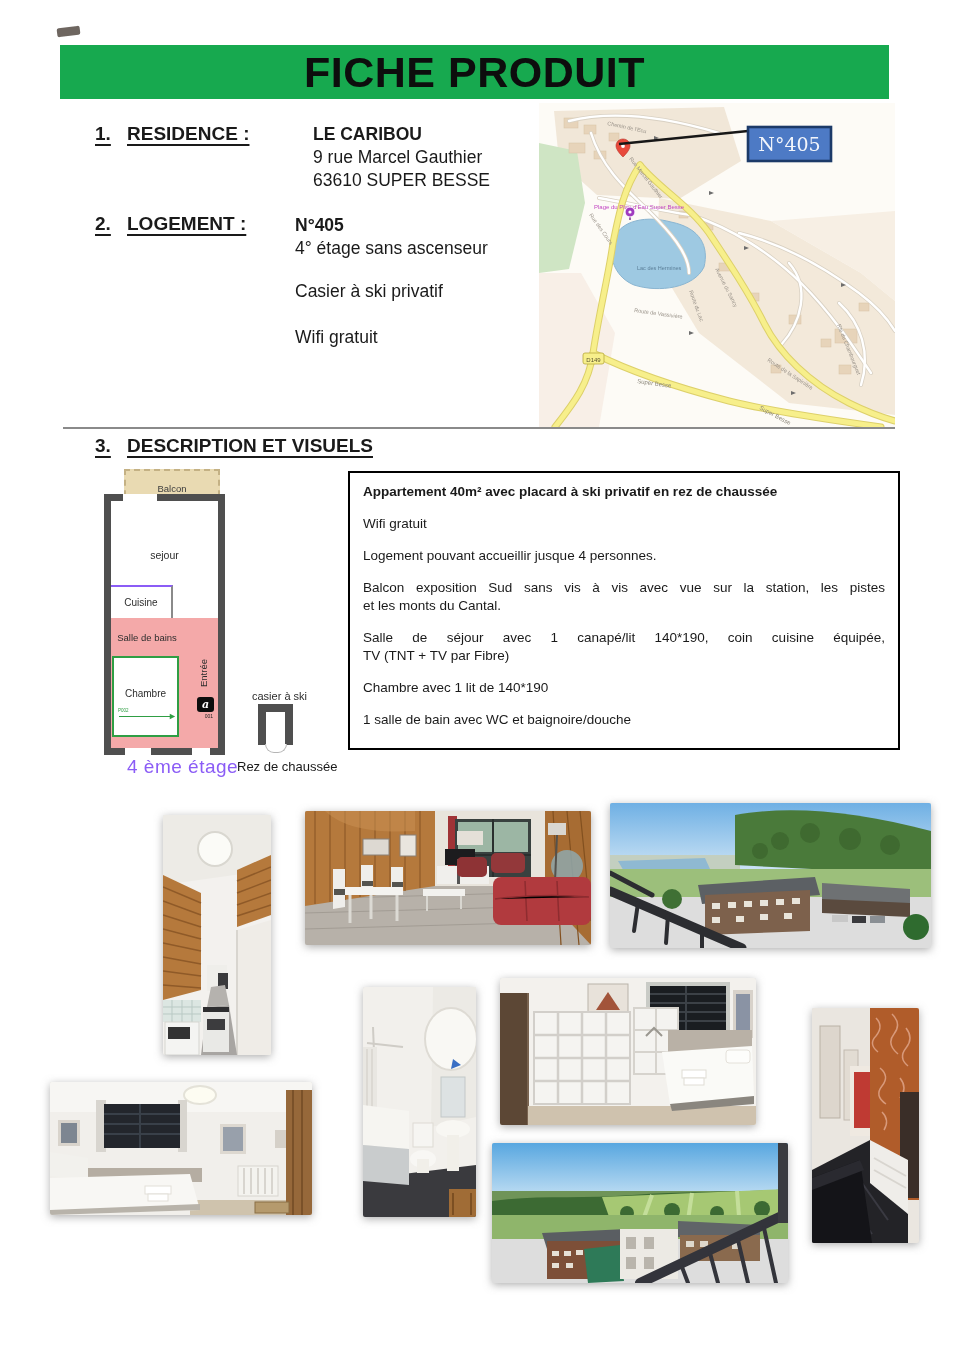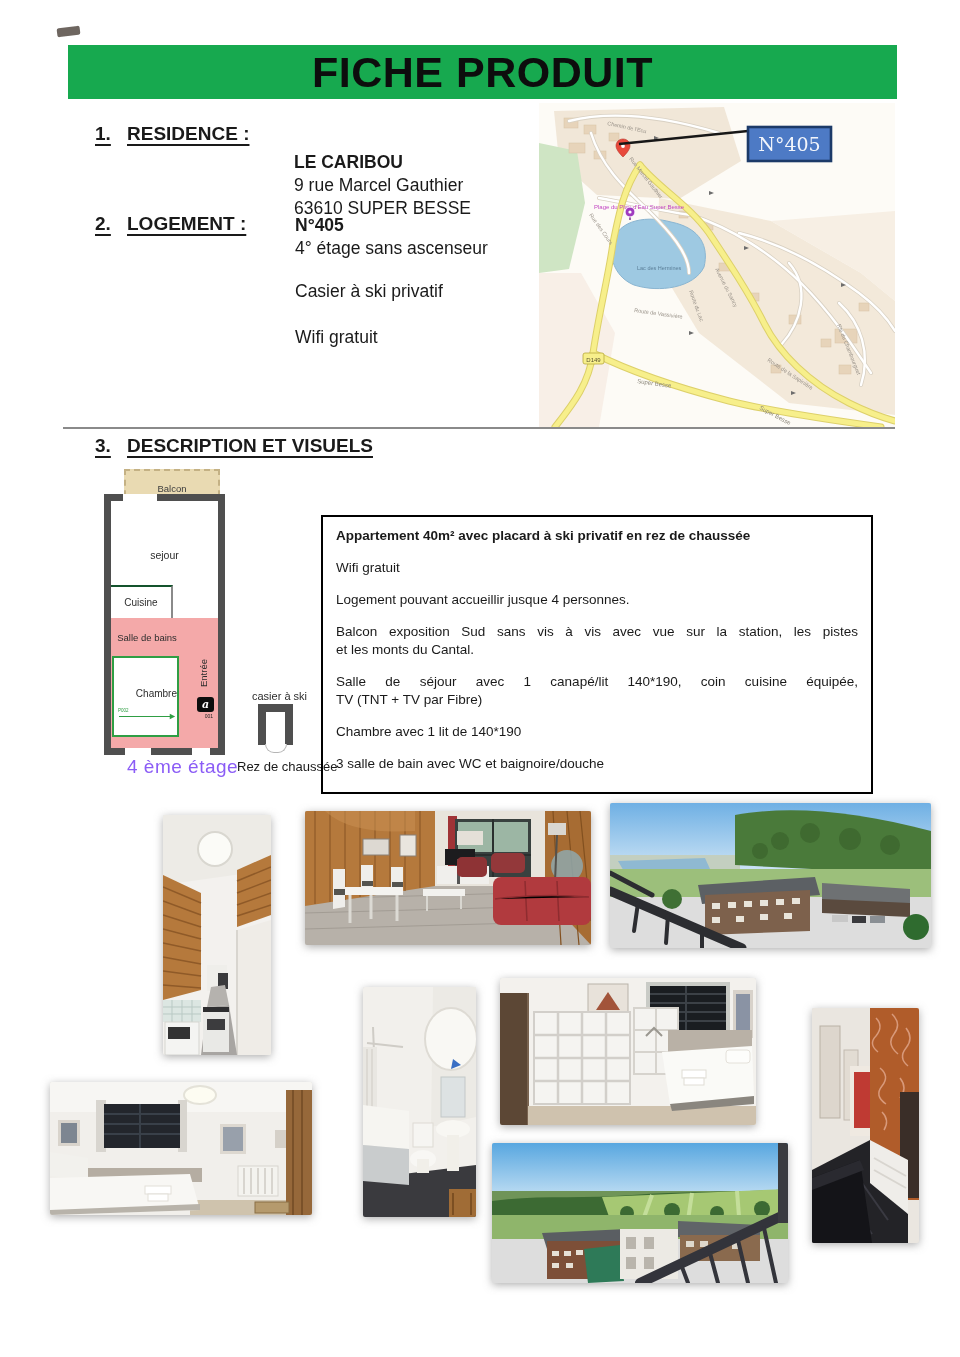--- a/index.html
+++ b/index.html
@@ -6,53 +6,53 @@
   body{
     width:960px;height:1357px;position:relative;background:#ffffff;
     font-family:"Liberation Sans", sans-serif;color:#1a1a1a;overflow:hidden;
   }
   .abs{position:absolute;}
 
   
   .artifact{left:57px;top:27px;width:23px;height:9px;background:#4a4038;border-radius:2px;opacity:.8;transform:rotate(-7deg);}
 
   
-  .banner{left:68px;top:45px;width:829px;height:54px;background:#17a94f;
+  .banner{left:60px;top:45px;width:829px;height:54px;background:#17a94f;
     display:flex;align-items:center;justify-content:center;}
   .banner-title{font-size:43px;font-weight:bold;color:#0d0d0d;letter-spacing:.5px;}
 
   
   .sec-num,.sec-label{font-size:19px;font-weight:bold;text-decoration:underline;text-decoration-thickness:2px;text-underline-offset:4px;}
   .val{font-size:17.5px;line-height:23px;}
 
   
   .divider{left:63px;top:427px;width:832px;height:2px;background:#8a8a8a;}
 
   
-  .descbox{left:321px;top:471px;width:552px;height:279px;border:2px solid #000;box-sizing:border-box;
-    padding:10px 13px;font-size:13.5px;line-height:18px;margin-top:44px;}
+  .descbox{left:348px;top:471px;width:552px;height:279px;border:2px solid #000;box-sizing:border-box;
+    padding:10px 13px;font-size:13.5px;line-height:18px;}
   .descbox p{margin:0 0 14px 0;}
   .descbox .t{font-weight:bold;}
   .jline{display:block;text-align:justify;text-align-last:justify;}
 
   
   .balcon{left:124px;top:469px;width:96px;height:38px;background:#e9dab2;border:2px dashed #c4b184;box-sizing:border-box;
     display:flex;align-items:center;justify-content:center;font-size:9.5px;color:#3c3c3c;}
   .plan{left:104px;top:494px;width:121px;height:261px;border:7px solid #4f4f4f;background:#fff;box-sizing:border-box;}
   .plan *{position:absolute;}
   .gap-top{left:12px;top:-7px;width:34px;height:7px;background:#fff;}
   .gap-bot1{left:14px;bottom:-7px;width:26px;height:7px;background:#fff;}
   .gap-bot2{right:8px;bottom:-7px;width:18px;height:7px;background:#fff;}
   .sejour-label{left:0;top:48px;width:100%;text-align:center;font-size:10.5px;color:#2d2d2d;}
   .pinkzone{left:0;top:117px;right:0;bottom:0;background:#f4a9a9;}
-  .cuisine{left:0;top:84px;width:62px;height:33px;background:#fff;border-top:2px solid #14532d;border-right:2px solid #8a8a8a;box-sizing:border-box;
+  .cuisine{left:0;top:84px;width:62px;height:33px;background:#fff;border-top:2px solid #8b5cf6;border-right:2px solid #8a8a8a;box-sizing:border-box;
     display:flex;align-items:center;justify-content:center;font-size:10px;color:#2d2d2d;}
   .bains-label{left:0;top:131px;width:72px;text-align:center;font-size:9.5px;color:#2d2d2d;}
   .chambre{left:1px;top:155px;width:67px;height:81px;background:#fff;border:2.5px solid #2f9e44;box-sizing:border-box;}
-  .chambre-label{left:0;top:30px;width:100%;text-align:right;font-size:10px;color:#2d2d2d;}
+  .chambre-label{left:0;top:30px;width:100%;text-align:center;font-size:10px;color:#2d2d2d;}
   .p002-line{left:5px;top:58px;width:52px;border-top:1.5px solid #2f9e44;}
   .p002-arrow{left:54px;top:52.5px;color:#2f9e44;font-size:9px;}
   .p002-label{left:4px;top:50px;font-size:4.5px;color:#2f9e44;}
   .entree-label{right:9px;top:158px;font-size:9.5px;color:#2d2d2d;writing-mode:vertical-rl;transform:rotate(180deg);}
   .unit-badge{right:4px;top:196px;width:17px;height:15px;background:#0d0d0d;border-radius:3px;color:#fff;
     font-family:"DejaVu Serif", serif;font-style:italic;font-weight:bold;font-size:11px;display:flex;align-items:center;justify-content:center;}
   .unit-number{right:5px;top:212px;font-size:5px;color:#222;}
   .plan-caption{left:127px;top:756px;font-size:19px;color:#8b5cf6;letter-spacing:.5px;}
 
   
@@ -69,21 +69,21 @@
 <body>
 
 <div class="abs artifact"></div>
 
 <div class="abs banner">
   <span class="banner-title">FICHE PRODUIT</span>
 </div>
 
 <span class="abs sec-num" style="left:95px;top:123px;">1.</span>
 <span class="abs sec-label" style="left:127px;top:123px;">RESIDENCE :</span>
-<div class="abs val" style="left:294px;top:123px;margin-top:28px;">
+<div class="abs val" style="left:313px;top:123px;">
   <div style="font-weight:bold;">LE CARIBOU</div>
   <div>9 rue Marcel Gauthier</div>
   <div>63610 SUPER BESSE</div>
 </div>
 
 <span class="abs sec-num" style="left:95px;top:213px;">2.</span>
 <span class="abs sec-label" style="left:127px;top:213px;">LOGEMENT :</span>
 <div class="abs val" style="left:295px;top:214px;">
   <div style="font-weight:bold;">N°405</div>
   <div>4° étage sans ascenseur</div>
@@ -237,21 +237,21 @@
 <div class="abs locker-door"></div>
 <div class="abs locker-caption">Rez de chaussée</div>
 
 <div class="abs descbox">
   <p class="t">Appartement 40m² avec placard à ski privatif en rez de chaussée</p>
   <p>Wifi gratuit</p>
   <p>Logement pouvant accueillir jusque 4 personnes.</p>
   <p><span class="jline">Balcon exposition Sud sans vis à vis avec vue sur la station, les pistes</span><span>et les monts du Cantal.</span></p>
   <p><span class="jline">Salle de séjour avec 1 canapé/lit 140*190, coin cuisine équipée,</span><span>TV (TNT + TV par Fibre)</span></p>
   <p>Chambre avec 1 lit de 140*190</p>
-  <p>3 salle de bain avec WC et baignoire/douche</p>
+  <p>1 salle de bain avec WC et baignoire/douche</p>
 </div>
 
 <div class="abs photo" style="left:163px;top:815px;width:108px;height:240px;">
 <svg width="108" height="240" viewBox="0 0 108 240">
   <rect width="108" height="240" fill="#f3f1ee"></rect>
   <path d="M0,0 L108,0 L108,55 L0,70 Z" fill="#edebe6"></path>
   <circle cx="52" cy="34" r="17" fill="#fbfbf7" stroke="#d9d7d0" stroke-width="2"></circle>
   <path d="M0,60 L38,78 L38,175 L0,185 Z" fill="#b5793c"></path>
   <g stroke="#8f5a28" stroke-width="1.5">
     <line x1="0" y1="72" x2="38" y2="88"></line>

